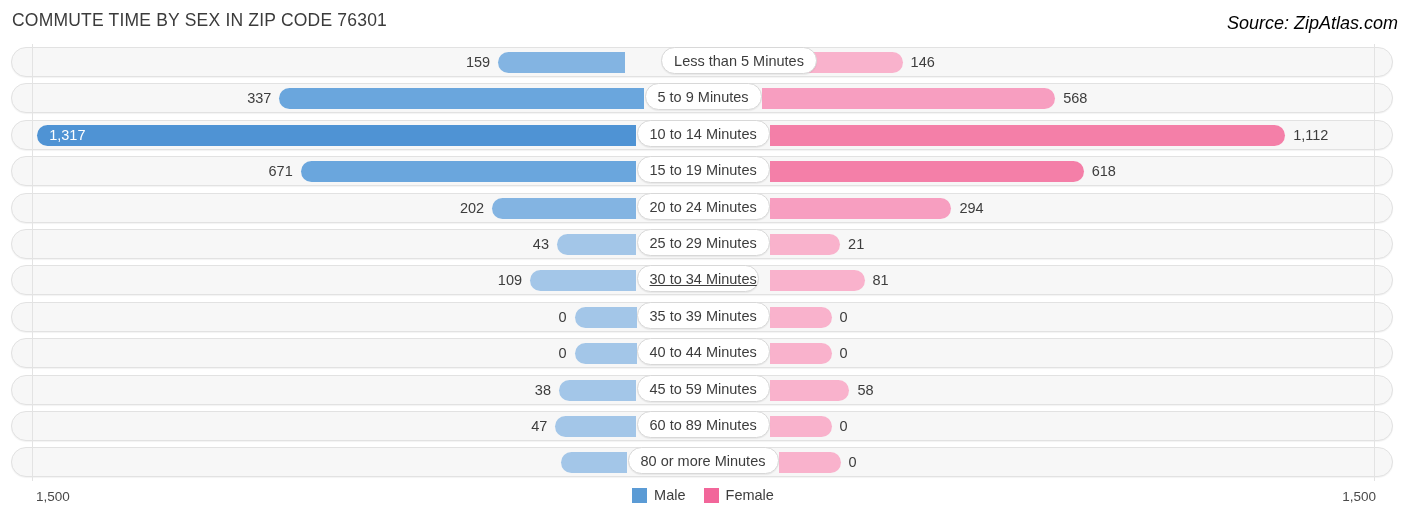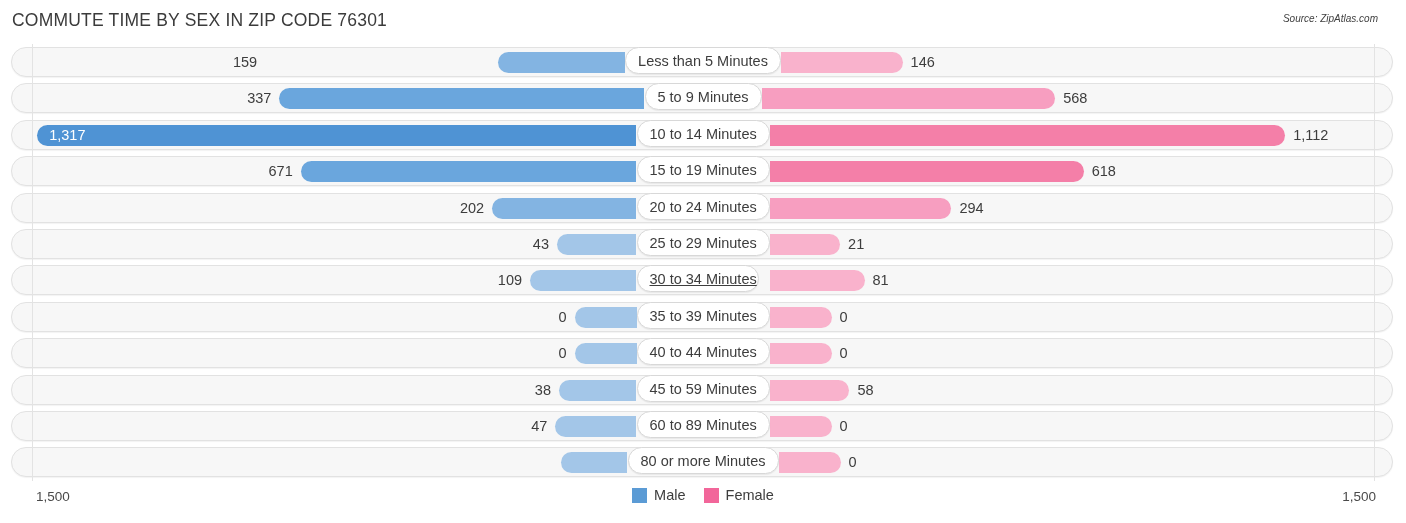--- a/index.html
+++ b/index.html
@@ -29,25 +29,25 @@
     left: 12px;
     top: 10px;
     font-size: 17.5px;
     letter-spacing: 0.2px;
     color: #3b3b3b;
     font-weight: 400;
     white-space: nowrap;
   }
   .source-note {
     position: absolute;
-    right: 28px;
+    right: 8px;
     top: 13px;
-    font-size: 10px;
+    font-size: 18px;
     font-style: italic;
-    color: #404040;
+    color: #000000;
     white-space: nowrap;
   }
 
   
   .plot {
     position: absolute;
     left: 0;
     top: 44px;
     width: 1406px;
     height: 437px;
@@ -180,23 +180,23 @@
   <div class="chart-title">COMMUTE TIME BY SEX IN ZIP CODE 76301</div>
   <div class="source-note">Source: ZipAtlas.com</div>
 </div>
 
 <div class="plot">
   <div class="rows" id="rows-container">
       <div class="row">
         <div class="track"></div>
         <div class="bar male" style="left: 498.128px; width: 126.872px; background: rgb(131, 180, 226);"></div>
         <div class="bar female" style="left: 781px; width: 121.568px; background: rgb(249, 178, 204);"></div>
-        <div class="val out-left" style="left: 0px; width: 490.128px; text-align: center;">159</div>
+        <div class="val out-left" style="left: 0px; width: 490.128px;">159</div>
         <div class="val out-right" style="left: 910.568px;">146</div>
-        <div class="cat-pill" style="left: 625px; width: 156px;">Less than 5 Minutes</div>
+        <div class="cat-pill" style="left: 661px; width: 156px;">Less than 5 Minutes</div>
       </div>
       <div class="row">
         <div class="track"></div>
         <div class="bar male" style="left: 279.356px; width: 365.144px; background: rgb(106, 166, 221);"></div>
         <div class="bar female" style="left: 761.5px; width: 293.744px; background: rgb(247, 158, 192);"></div>
         <div class="val out-left" style="left: 0px; width: 271.356px;">337</div>
         <div class="val out-right" style="left: 1063.24px;">568</div>
         <div class="cat-pill" style="left: 644.5px; width: 117px;">5 to 9 Minutes</div>
       </div>
       <div class="row">

